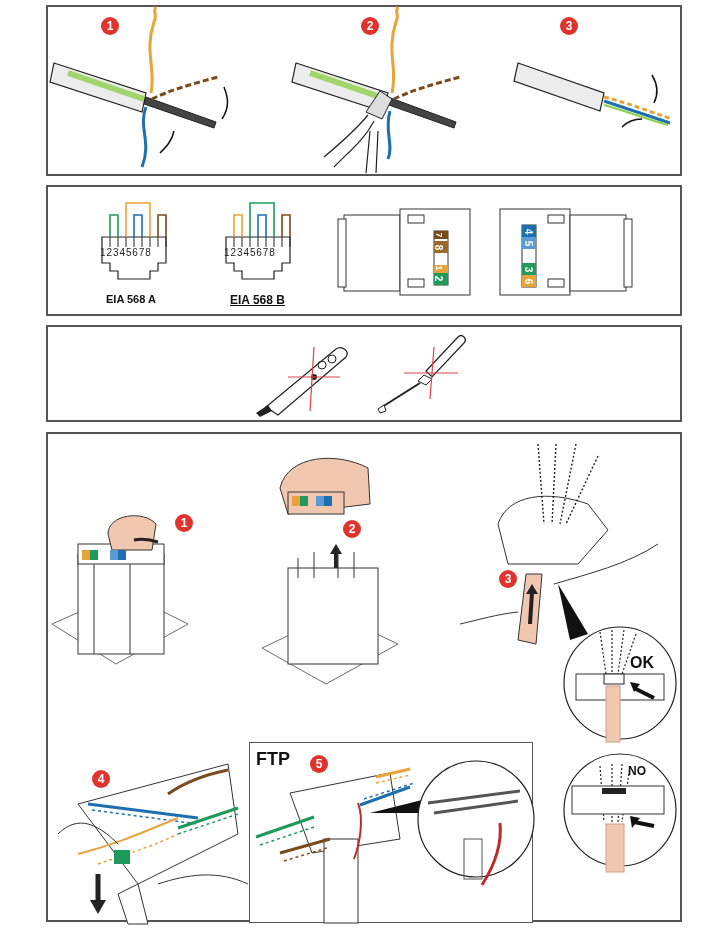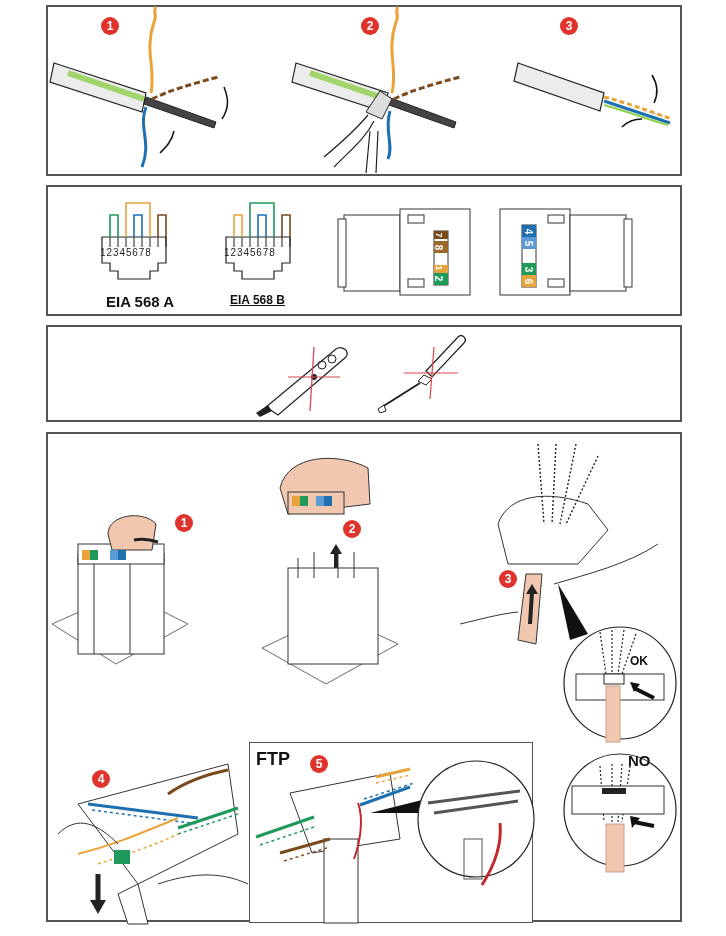--- a/index.html
+++ b/index.html
@@ -66,21 +66,21 @@
         <line x1="68" y1="36" x2="68" y2="46"></line>
       </g>
     <path d="M12 36 L12 14 L20 14 L20 36" stroke="#1f9a5a" stroke-width="1.6" fill="none" stroke-dasharray="0"></path>
     <path d="M28 36 L28 2 L52 2 L52 36" stroke="#e8a43a" stroke-width="1.6" fill="none"></path>
     <path d="M36 36 L36 14 L44 14 L44 36" stroke="#1e6fb0" stroke-width="1.6" fill="none"></path>
     <path d="M60 36 L60 14 L68 14 L68 36" stroke="#7a4a1c" stroke-width="1.6" fill="none"></path>
   </svg>
   <div style="position:absolute;left:52px;top:60px;font-size:10px;letter-spacing:0.9px;color:#222;">
     <span>1</span><span>2</span><span>3</span><span>4</span><span>5</span><span>6</span><span>7</span><span>8</span>
   </div>
-  <div class="label" style="left:58px;top:106px;font-size:15px;">EIA 568 A</div>
+  <div class="label" style="left:58px;top:106px;font-size:11px;">EIA 568 A</div>
 
   <svg style="left:174px;top:14px;" width="80" height="80">
     <path d="M4 36 L68 36 L68 62 L60 62 L60 70 L52 70 L52 78 L20 78 L20 70 L12 70 L12 62 L4 62 Z" fill="#fff" stroke="#222" stroke-width="1.2"></path>
     <g stroke="#222" stroke-width="1">
         <line x1="12" y1="36" x2="12" y2="46"></line>
         <line x1="20" y1="36" x2="20" y2="46"></line>
         <line x1="28" y1="36" x2="28" y2="46"></line>
         <line x1="36" y1="36" x2="36" y2="46"></line>
         <line x1="44" y1="36" x2="44" y2="46"></line>
         <line x1="52" y1="36" x2="52" y2="46"></line>
@@ -214,37 +214,37 @@
         <path d="M52 10 L52 54"></path>
         <path d="M64 10 L58 54"></path>
         <path d="M76 14 L62 54"></path>
     </g>
     <rect x="16" y="54" width="88" height="26" fill="#fff" stroke="#333"></rect>
     <rect x="44" y="54" width="20" height="10" fill="#fff" stroke="#222"></rect>
     <rect x="46" y="66" width="14" height="56" fill="#f2c7b0" stroke="#c9a08c"></rect>
     <path d="M94 78 L74 68" stroke="#111" stroke-width="4"></path>
     <path d="M70 62 L80 64 L74 72 Z" fill="#111"></path>
   </svg>
-  <div class="label" style="left:582px;top:220px;font-size:12px;">OK</div>
+  <div class="label" style="left:582px;top:220px;font-size:16px;">OK</div>
 
   <svg style="left:512px;top:312px;" width="120" height="130">
     <circle cx="60" cy="64" r="56" fill="#fff" stroke="#222" stroke-width="1.2"></circle>
     <g stroke="#222" stroke-width="1.2" fill="none" stroke-dasharray="2 2">
       <path d="M40 20 L44 76"></path>
         <path d="M52 18 L52 76"></path>
         <path d="M62 18 L58 76"></path>
         <path d="M70 20 L62 76"></path>
     </g>
     <rect x="12" y="40" width="92" height="28" fill="#fff" stroke="#333"></rect>
     <rect x="42" y="42" width="24" height="6" fill="#222"></rect>
     <rect x="46" y="78" width="18" height="48" fill="#f2c7b0" stroke="#c9a08c"></rect>
     <path d="M94 80 L74 76" stroke="#111" stroke-width="4"></path>
     <path d="M70 70 L80 72 L72 82 Z" fill="#111"></path>
   </svg>
-  <div class="label" style="left:580px;top:318px;font-size:15px;">NO</div>
+  <div class="label" style="left:580px;top:330px;font-size:12px;">NO</div>
 
   <svg style="left:10px;top:340px;" width="190" height="150">
     <path d="M20 30 L170 -10 L180 60 L80 110 Z" fill="#fff" stroke="#333"></path>
     <path d="M30 30 L140 44" stroke="#1e6fb0" stroke-width="3" fill="none"></path>
     <path d="M34 36 L140 50" stroke="#1e6fb0" stroke-width="1.5" stroke-dasharray="3 3" fill="none"></path>
     <path d="M120 54 L180 34" stroke="#1f9a5a" stroke-width="3" fill="none"></path>
     <path d="M120 60 L180 40" stroke="#1f9a5a" stroke-width="1.5" stroke-dasharray="3 3" fill="none"></path>
     <path d="M110 20 C130 6,150 0,170 -4" stroke="#7a4a1c" stroke-width="3" fill="none"></path>
     <path d="M20 80 C60 70,90 56,120 44" stroke="#e8a43a" stroke-width="2" fill="none"></path>
     <path d="M40 90 C70 80,100 70,120 60" stroke="#e8a43a" stroke-width="1.5" stroke-dasharray="3 3" fill="none"></path>

